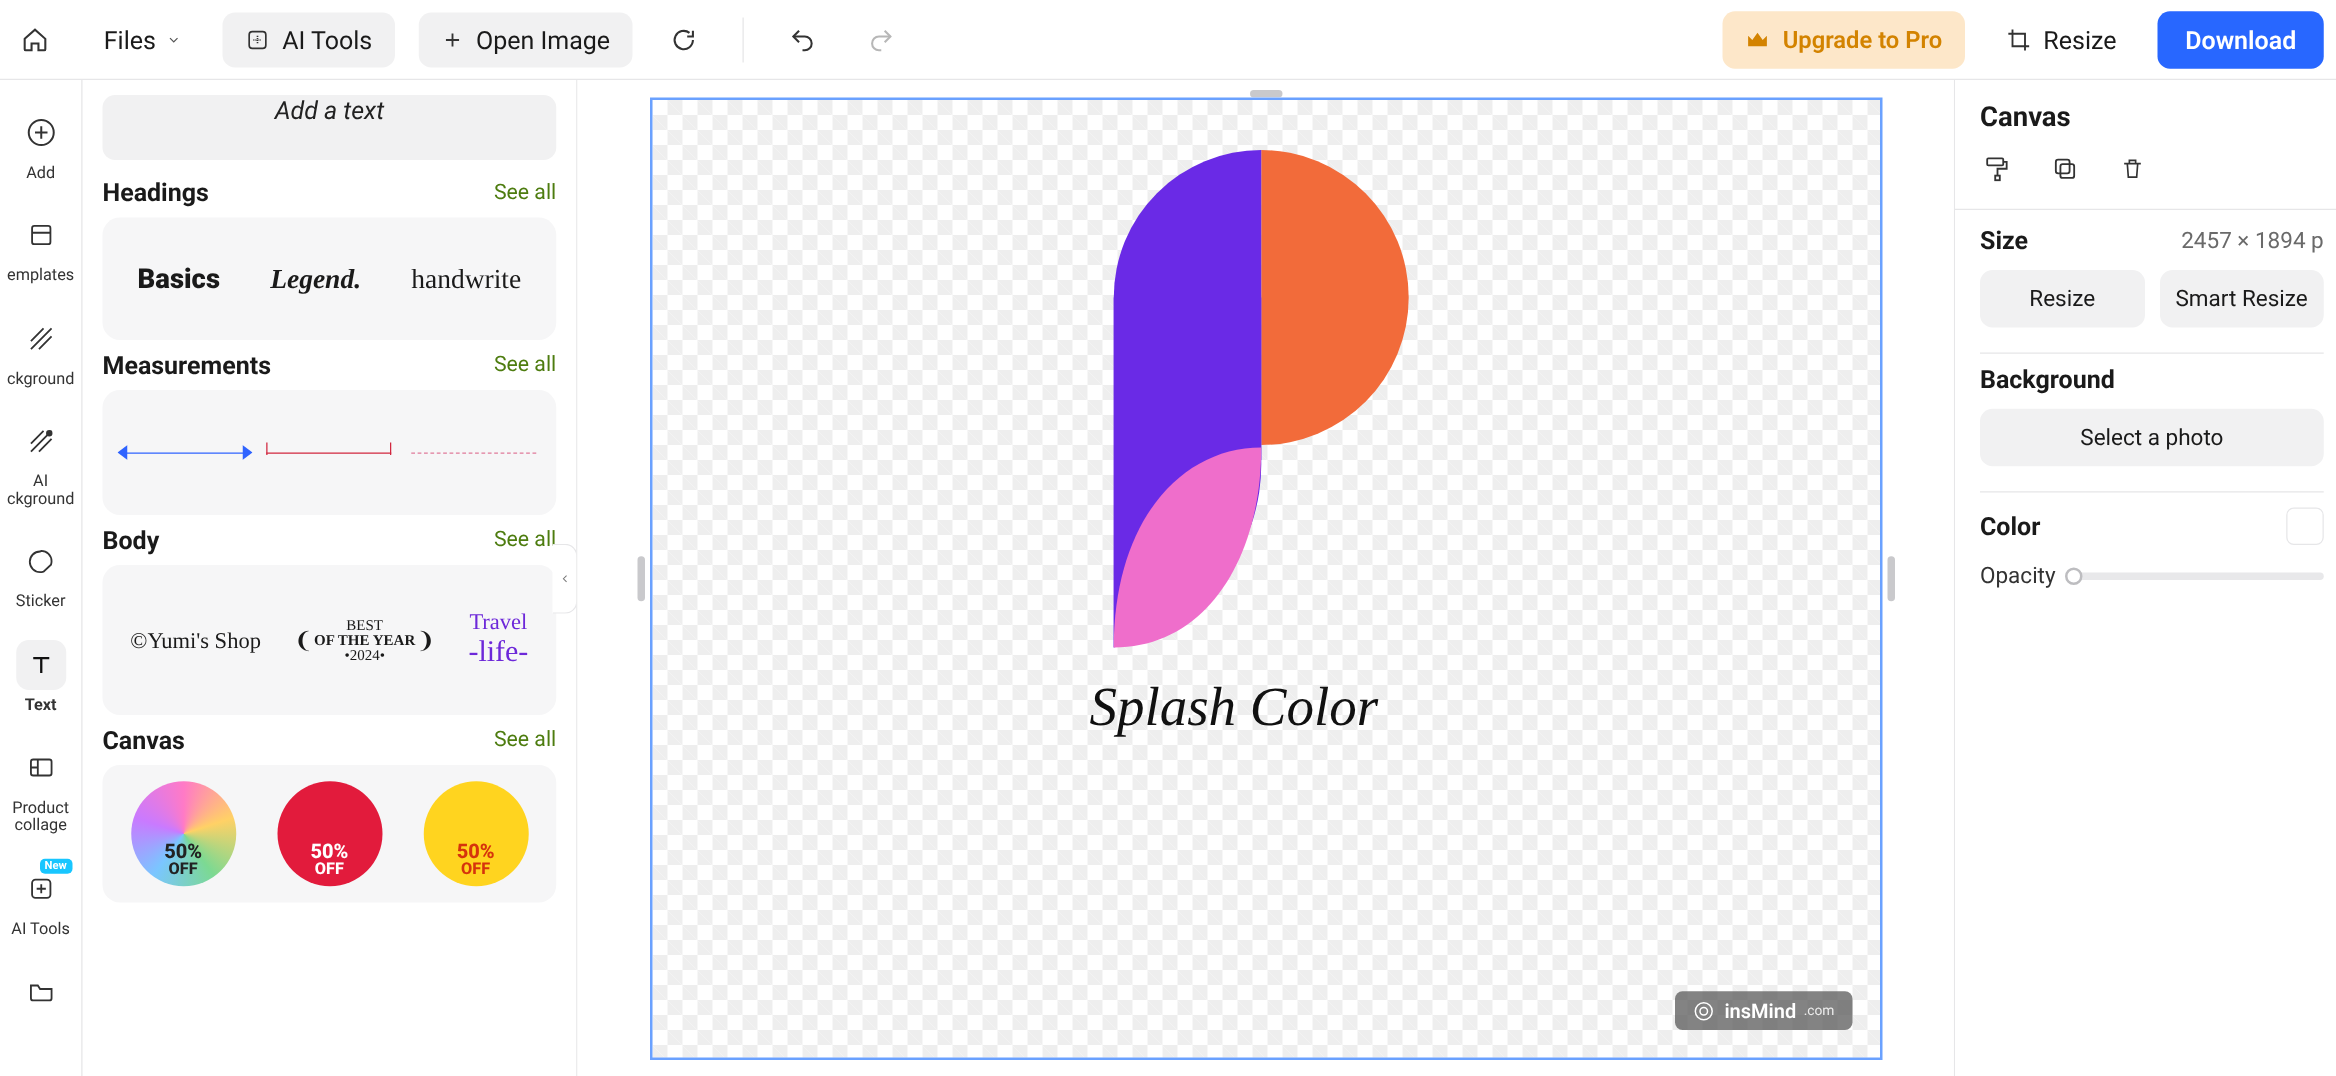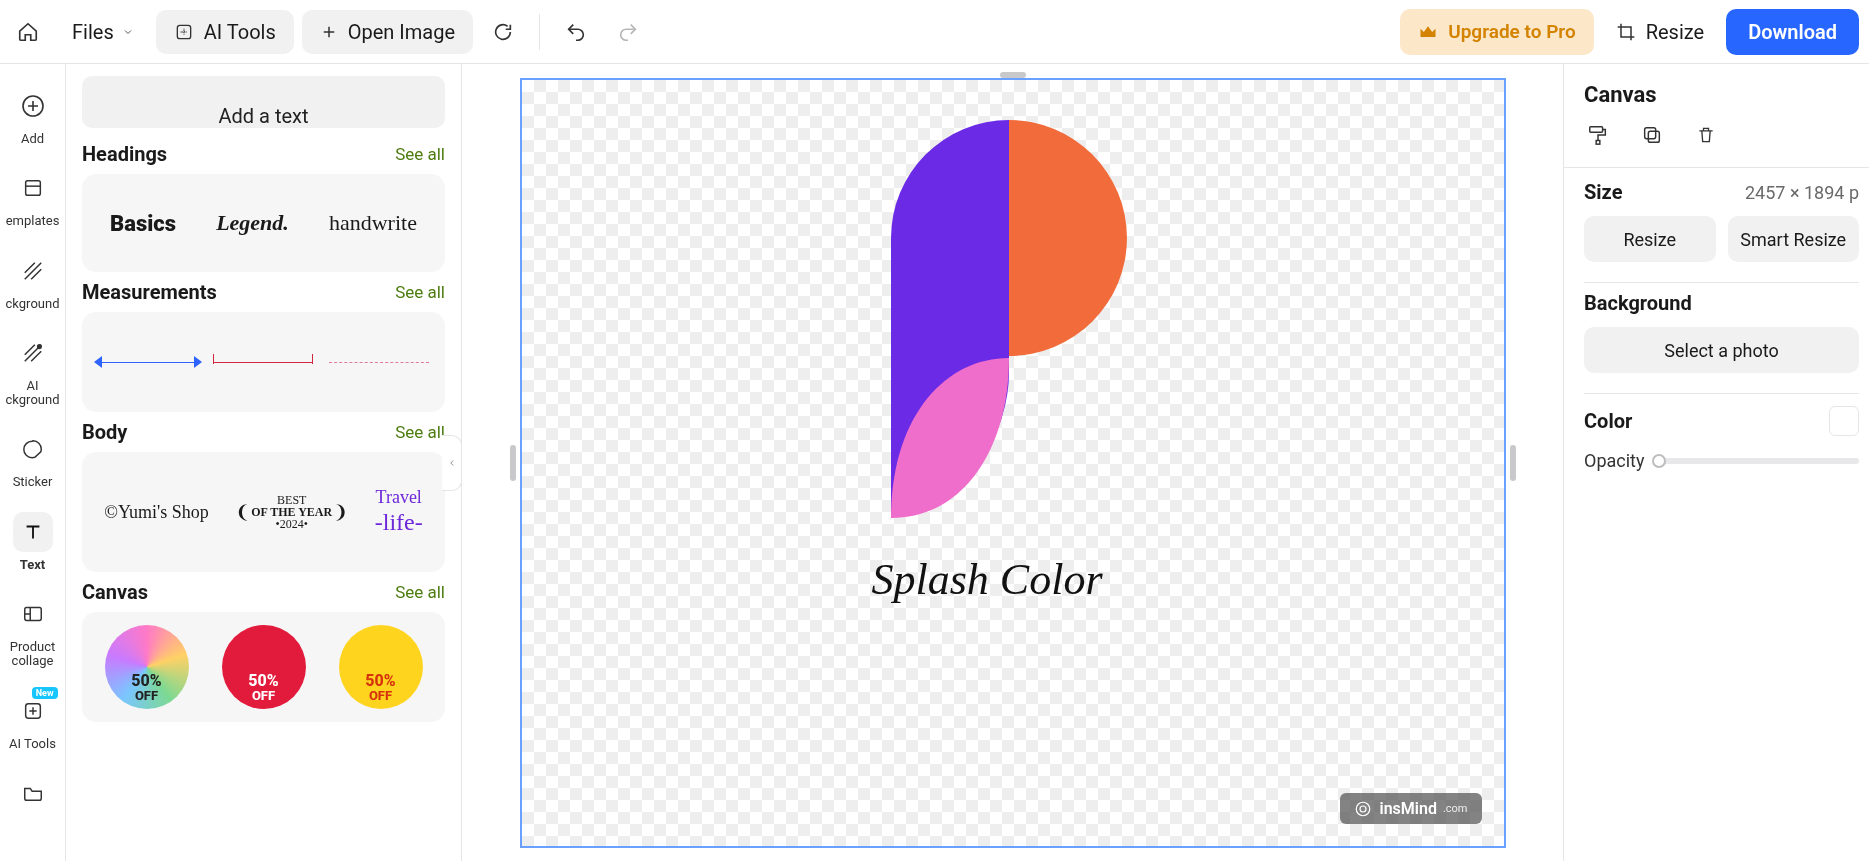--- a/index.html
+++ b/index.html
@@ -24,21 +24,21 @@
 
   
   .topbar{
     height:64px;
     border-bottom:1px solid var(--border);
     display:flex;
     align-items:center;
     padding:0 10px 0 6px;
     gap:6px;
   }
-  .tb-left,.tb-right{display:flex;align-items:center;gap:8px;}
+  .tb-left,.tb-right{display:flex;align-items:center;gap:19px;}
   .tb-spacer{flex:1;}
   .icon-btn{
     width:44px;height:44px;border-radius:8px;display:flex;align-items:center;justify-content:center;
     background:#fff;cursor:pointer;
   }
   .files-btn{
     display:flex;align-items:center;gap:8px;padding:0 14px;height:44px;border-radius:8px;
     font-size:20px;color:var(--text);cursor:pointer;
   }
   .pill-btn{
@@ -85,22 +85,22 @@
     position:absolute;top:4px;right:6px;background:#18c6ff;color:#fff;font-size:9px;font-weight:700;
     padding:1px 4px;border-radius:4px;
   }
 
   
   .panel{
     width:396px;border-right:1px solid var(--border);padding:12px 16px 0 16px;
     overflow:hidden;position:relative;
   }
   .add-text{
-    height:52px;border-radius:10px;background:var(--soft);display:flex;align-items:flex-end;justify-content:center;
-    font-size:20px;color:#222;cursor:pointer;margin-bottom:14px;
+    height:52px;border-radius:10px;background:var(--soft);display:flex;align-items:flex-start;justify-content:center;
+    font-size:20px;color:#222;cursor:pointer;margin-bottom:14px;font-style:italic;
   }
   .section-head{display:flex;align-items:center;justify-content:space-between;margin-top:8px;margin-bottom:8px;}
   .section-title{font-size:20px;font-weight:700;}
   .see-all{font-size:17px;color:#4d7c0f;cursor:pointer;}
   .card{
     background:var(--soft2);border-radius:14px;padding:14px 12px;display:flex;gap:8px;justify-content:space-around;align-items:center;
   }
   .card.tall{height:98px;}
   .card.taller{height:120px;}
   .headings .h1{font-weight:900;font-size:22px;}
@@ -150,21 +150,21 @@
   }
   .canvas .edge-handle{
     position:absolute;width:6px;height:36px;background:#c9c9cc;border-radius:3px;top:50%;transform:translateY(-50%);
   }
   .edge-left{left:-12px;}
   .edge-right{right:-12px;}
 
   .logo{position:absolute;left:332px;top:28px;width:280px;height:420px;}
   .logo svg{width:100%;height:100%;}
   .logo-text{
-    position:absolute;left:350px;top:474px;font-family:"Brush Script MT","Segoe Script",cursive;
+    position:absolute;left:350px;top:460px;font-family:"Brush Script MT","Segoe Script",cursive;
     font-size:44px;color:#111;font-style:italic;
   }
   .watermark{
     position:absolute;right:22px;bottom:22px;background:rgba(90,90,90,.75);color:#fff;
     padding:6px 14px;border-radius:6px;font-size:16px;display:flex;align-items:center;gap:8px;
   }
   .watermark .dom{font-size:11px;opacity:.85;margin-left:-2px;}
 
   
   .rpanel{

